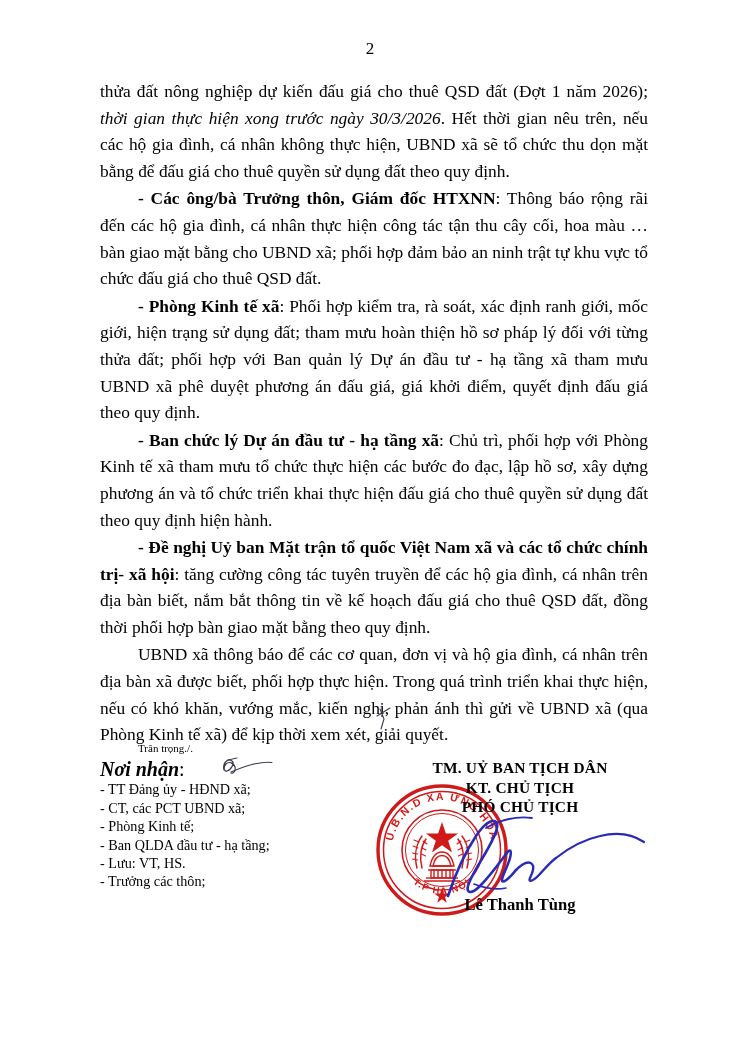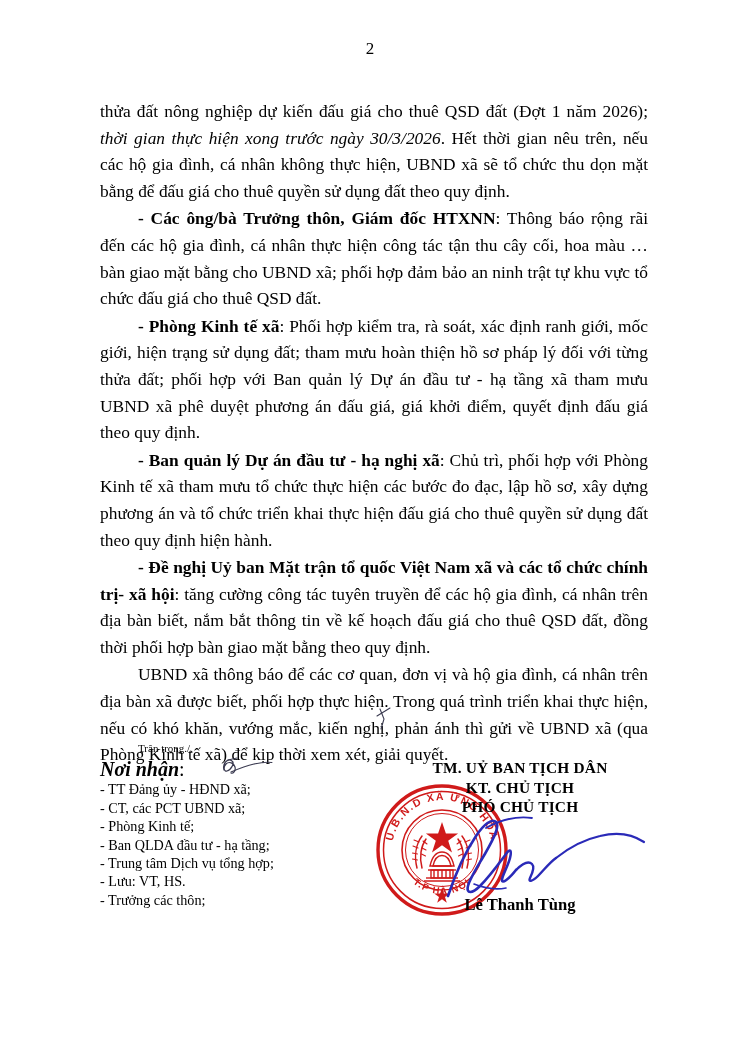--- a/index.html
+++ b/index.html
@@ -45,21 +45,21 @@
 
   p.para {
     margin: 0 0 1px 0;
     font-size: 17.4px;
     line-height: 26.6px;
     text-align: justify;
     text-justify: inter-word;
     text-indent: 38px;
     hyphens: none;
   }
-  p.para.no-indent { text-indent: 0; margin-top: 20px; }
+  p.para.no-indent { text-indent: 0; }
 
   b.lead { font-weight: bold; margin-top: 27px; }
   i.ital { font-style: italic; }
 
   
   .closing {
     position: absolute;
     left: 100px;
     top: 735px;
     width: 548px;
@@ -166,40 +166,39 @@
 <body>
 
 <div id="page">
 
   <div class="page-number">2</div>
 
   <div class="body-col">
     <p class="para no-indent"><span>thửa đất nông nghiệp dự kiến đấu giá cho thuê QSD đất (Đợt 1 năm 2026); </span><i class="ital">thời gian thực hiện xong trước ngày 30/3/2026</i><span>. Hết thời gian nêu trên, nếu các hộ gia đình, cá nhân không thực hiện, UBND xã sẽ tổ chức thu dọn mặt bằng để đấu giá cho thuê quyền sử dụng đất theo quy định.</span></p>
     <p class="para"><b class="lead">- Các ông/bà Trưởng thôn, Giám đốc HTXNN</b><span>: Thông báo rộng rãi đến các hộ gia đình, cá nhân thực hiện công tác tận thu cây cối, hoa màu …bàn giao mặt bằng cho UBND xã; phối hợp đảm bảo an ninh trật tự khu vực tổ chức đấu giá cho thuê QSD đất.</span></p>
     <p class="para"><b class="lead">- Phòng Kinh tế xã</b><span>: Phối hợp kiểm tra, rà soát, xác định ranh giới, mốc giới, hiện trạng sử dụng đất; tham mưu hoàn thiện hồ sơ pháp lý đối với từng thửa đất; phối hợp với Ban quản lý Dự án đầu tư - hạ tầng xã tham mưu UBND xã phê duyệt phương án đấu giá, giá khởi điểm, quyết định đấu giá theo quy định.</span></p>
-    <p class="para"><b class="lead">- Ban quản lý Dự án đầu tư - hạ nghị xã</b><span>: Chủ trì, phối hợp với Phòng Kinh tế xã tham mưu tổ chức thực hiện các bước đo đạc, lập hồ sơ, xây dựng phương án và tổ chức triển khai thực hiện đấu giá cho thuê quyền sử dụng đất theo quy định hiện hành.</span></p>
+    <p class="para"><b class="lead">- Ban chức lý Dự án đầu tư - hạ tầng xã</b><span>: Chủ trì, phối hợp với Phòng Kinh tế xã tham mưu tổ chức thực hiện các bước đo đạc, lập hồ sơ, xây dựng phương án và tổ chức triển khai thực hiện đấu giá cho thuê quyền sử dụng đất theo quy định hiện hành.</span></p>
     <p class="para"><b class="lead">- Đề nghị Uỷ ban Mặt trận tổ quốc Việt Nam xã và các tổ chức chính trị- xã hội</b><span>: tăng cường công tác tuyên truyền để các hộ gia đình, cá nhân trên địa bàn biết, nắm bắt thông tin về kế hoạch đấu giá cho thuê QSD đất, đồng thời phối hợp bàn giao mặt bằng theo quy định.</span></p>
     <p class="para"><span>UBND xã thông báo để các cơ quan, đơn vị và hộ gia đình, cá nhân trên địa bàn xã được biết, phối hợp thực hiện. Trong quá trình triển khai thực hiện, nếu có khó khăn, vướng mắc, kiến nghị, phản ánh thì gửi về UBND xã (qua Phòng Kinh tế xã) để kịp thời xem xét, giải quyết.</span></p>
   </div>
 
   <svg class="tick-mark" viewBox="0 0 26 26">
     <path d="M6 4 L10 14 L7 24" fill="none" stroke="#3a3a50" stroke-width="1.1" stroke-linecap="round"></path>
     <path d="M3 11 L16 3" fill="none" stroke="#3a3a50" stroke-width="1.1" stroke-linecap="round"></path>
   </svg>
 
   <div class="closing">Trân trọng./.</div>
 
   <div class="recipients">
     <div class="rec-title"><span>Nơi nhận</span><span class="colon">:</span></div>
     <ul>
       <li>- TT Đảng ủy - HĐND xã;</li>
       <li>- CT, các PCT UBND xã;</li>
       <li>- Phòng Kinh tế;</li>
       <li>- Ban QLDA đầu tư - hạ tầng;</li>
-      <li>- Trung tâm Dịch vụ tổng hợp;</li>
       <li>- Lưu: VT, HS.</li>
       <li>- Trưởng các thôn;</li>
     </ul>
     <svg class="lu-scribble" viewBox="0 0 56 26">
       <path d="M6 16 C4 9, 10 4, 14 7 C17 9, 13 16, 9 17 C6 18, 5 13, 8 10 C11 7, 16 9, 17 13 C18 17, 15 20, 13 19" fill="none" stroke="#3a3a50" stroke-width="1.2" stroke-linecap="round"></path>
       <path d="M13 18 C20 15, 27 12, 36 10 C43 8.5, 49 8, 54 8.5" fill="none" stroke="#3a3a50" stroke-width="1.1" stroke-linecap="round"></path>
       <path d="M10 6 L19 4" fill="none" stroke="#3a3a50" stroke-width="1" stroke-linecap="round"></path>
     </svg>
   </div>
 

